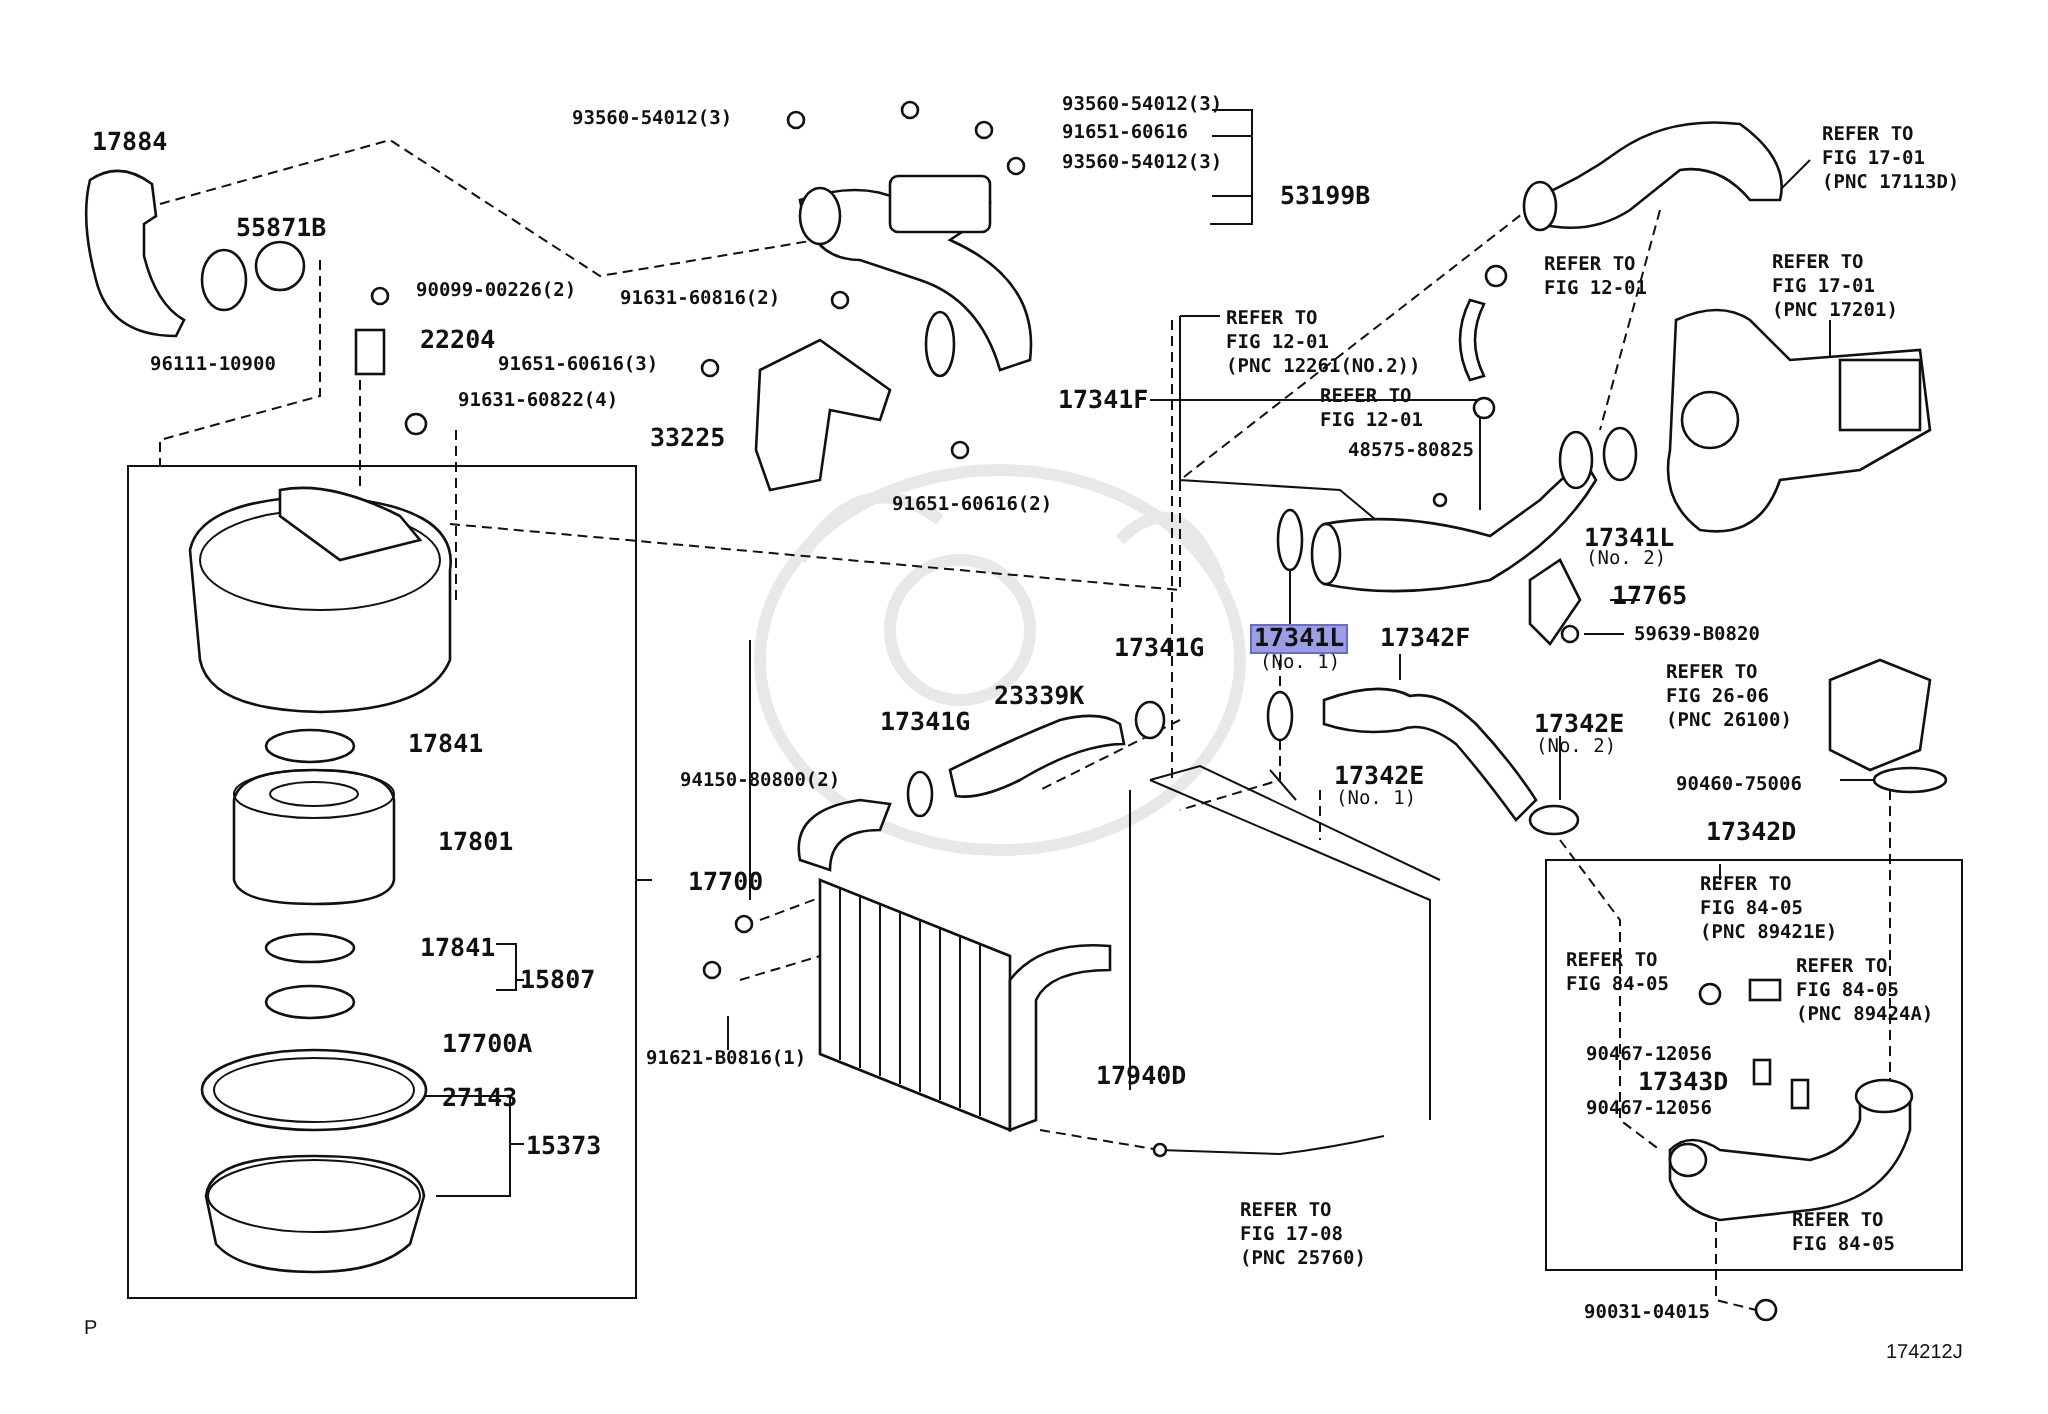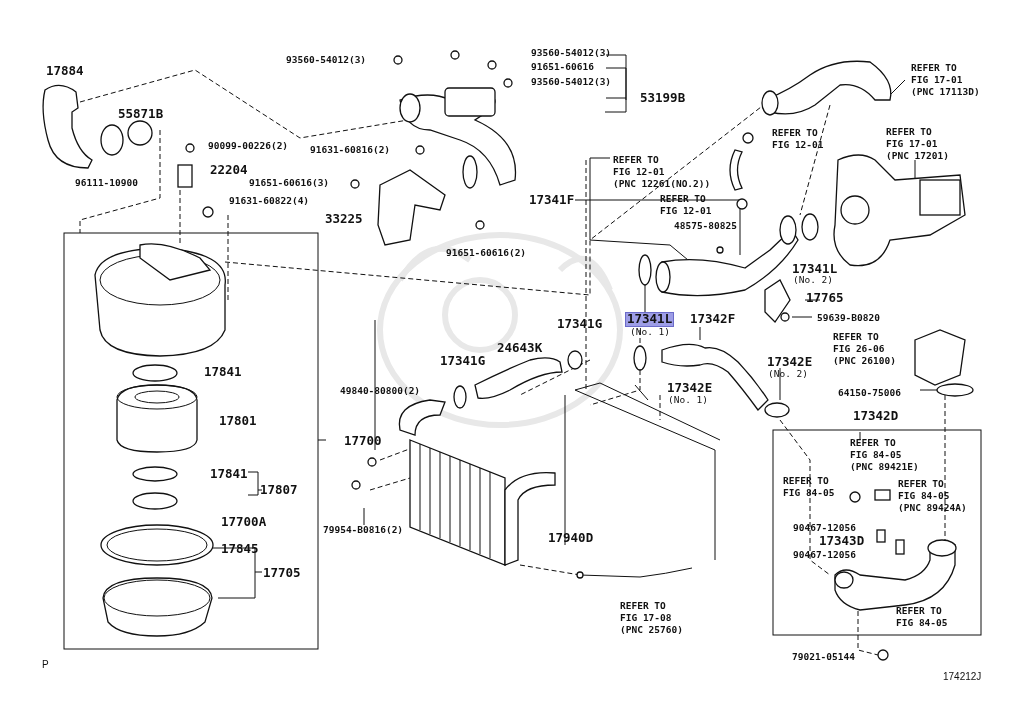--- a/index.html
+++ b/index.html
@@ -208,58 +208,58 @@
 <div class="lbl small" style="left:674px;top:221px">48575-80825</div>
 <div class="lbl big" style="left:792px;top:263px">17341L</div>
 <div class="lbl sub" style="left:793px;top:275px">(No. 2)</div>
 <div class="lbl big" style="left:806px;top:292px">17765</div>
 <div class="lbl small" style="left:817px;top:313px">59639-B0820</div>
 
 <div class="lbl big hl" style="left: 626px; top: 313px; background: rgb(157, 157, 230);">17341L</div>
 <div class="lbl sub" style="left:630px;top:327px">(No. 1)</div>
 <div class="lbl big" style="left:690px;top:313px">17342F</div>
 <div class="lbl big" style="left:557px;top:318px">17341G</div>
-<div class="lbl big" style="left:497px;top:342px">24643K</div>
+<div class="lbl big" style="left:497px;top:342px">23339K</div>
 <div class="lbl big" style="left:440px;top:355px">17341G</div>
 <div class="lbl ref" style="left:833px;top:331px">REFER TO
 FIG 26-06
 (PNC 26100)</div>
 <div class="lbl big" style="left:767px;top:356px">17342E</div>
 <div class="lbl sub" style="left:768px;top:369px">(No. 2)</div>
 <div class="lbl big" style="left:667px;top:382px">17342E</div>
 <div class="lbl sub" style="left:668px;top:395px">(No. 1)</div>
-<div class="lbl small" style="left:838px;top:388px">64150-75006</div>
+<div class="lbl small" style="left:838px;top:388px">90460-75006</div>
 <div class="lbl big" style="left:853px;top:410px">17342D</div>
 
-<div class="lbl small" style="left:340px;top:386px">49840-80800(2)</div>
+<div class="lbl small" style="left:340px;top:386px">94150-80800(2)</div>
 <div class="lbl big" style="left:344px;top:435px">17700</div>
-<div class="lbl small" style="left:323px;top:525px">79954-B0816(2)</div>
+<div class="lbl small" style="left:323px;top:525px">91621-B0816(1)</div>
 <div class="lbl big" style="left:548px;top:532px">17940D</div>
 
 <div class="lbl big" style="left:204px;top:366px">17841</div>
 <div class="lbl big" style="left:219px;top:415px">17801</div>
 <div class="lbl big" style="left:210px;top:468px">17841</div>
-<div class="lbl big" style="left:260px;top:484px">17807</div>
+<div class="lbl big" style="left:260px;top:484px">15807</div>
 <div class="lbl big" style="left:221px;top:516px">17700A</div>
-<div class="lbl big" style="left:221px;top:543px">17845</div>
-<div class="lbl big" style="left:263px;top:567px">17705</div>
+<div class="lbl big" style="left:221px;top:543px">27143</div>
+<div class="lbl big" style="left:263px;top:567px">15373</div>
 
 <div class="lbl ref" style="left:620px;top:600px">REFER TO
 FIG 17-08
 (PNC 25760)</div>
 
 <div class="lbl ref" style="left:850px;top:437px">REFER TO
 FIG 84-05
 (PNC 89421E)</div>
 <div class="lbl ref" style="left:783px;top:475px">REFER TO
 FIG 84-05</div>
 <div class="lbl ref" style="left:898px;top:478px">REFER TO
 FIG 84-05
 (PNC 89424A)</div>
 <div class="lbl small" style="left:793px;top:523px">90467-12056</div>
 <div class="lbl big" style="left:819px;top:535px">17343D</div>
 <div class="lbl small" style="left:793px;top:550px">90467-12056</div>
 <div class="lbl ref" style="left:896px;top:605px">REFER TO
 FIG 84-05</div>
-<div class="lbl small" style="left:792px;top:652px">79021-05144</div>
+<div class="lbl small" style="left:792px;top:652px">90031-04015</div>
 
 <div class="lbl plain" style="left:943px;top:672px">174212J</div>
 <div class="lbl plain" style="left:42px;top:660px">P</div>
 
 </body></html>

